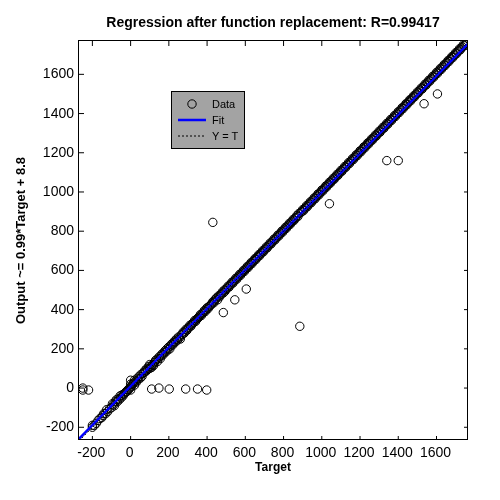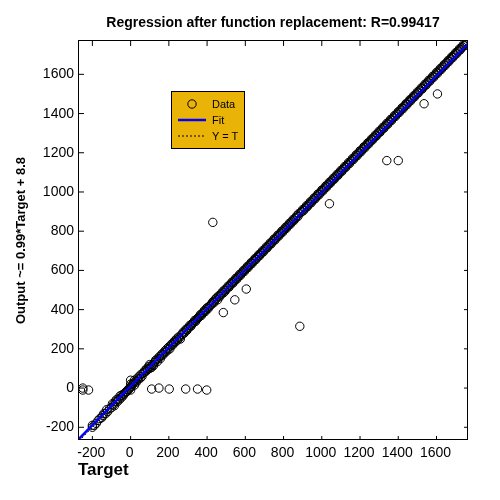--- a/index.html
+++ b/index.html
@@ -41,22 +41,22 @@
     width: 390px;
     text-align: center;
     font-size: 14px;
     font-weight: bold;
   }
   .xlabel {
     position: absolute;
     top: 460px;
     left: 78px;
     width: 390px;
-    text-align: left;
-    font-size: 17px;
+    text-align: center;
+    font-size: 12px;
     font-weight: bold;
   }
   .ylabel {
     position: absolute;
     left: 10px;
     top: 40px;
     width: 20px;
     height: 400px;
     display: flex;
     align-items: center;
@@ -88,21 +88,21 @@
   .tick-mark {
     stroke: #000;
     stroke-width: 1;
   }
 
   
   .legend {
     position: absolute;
     left: 92px;
     top: 50px;
-    background: #eab308;
+    background: #a3a3a3;
     border: 1px solid #000;
     padding: 4px 6px 4px 6px;
     font-size: 11px;
   }
   .legend-row {
     display: flex;
     align-items: center;
     height: 16px;
     gap: 6px;
   }

